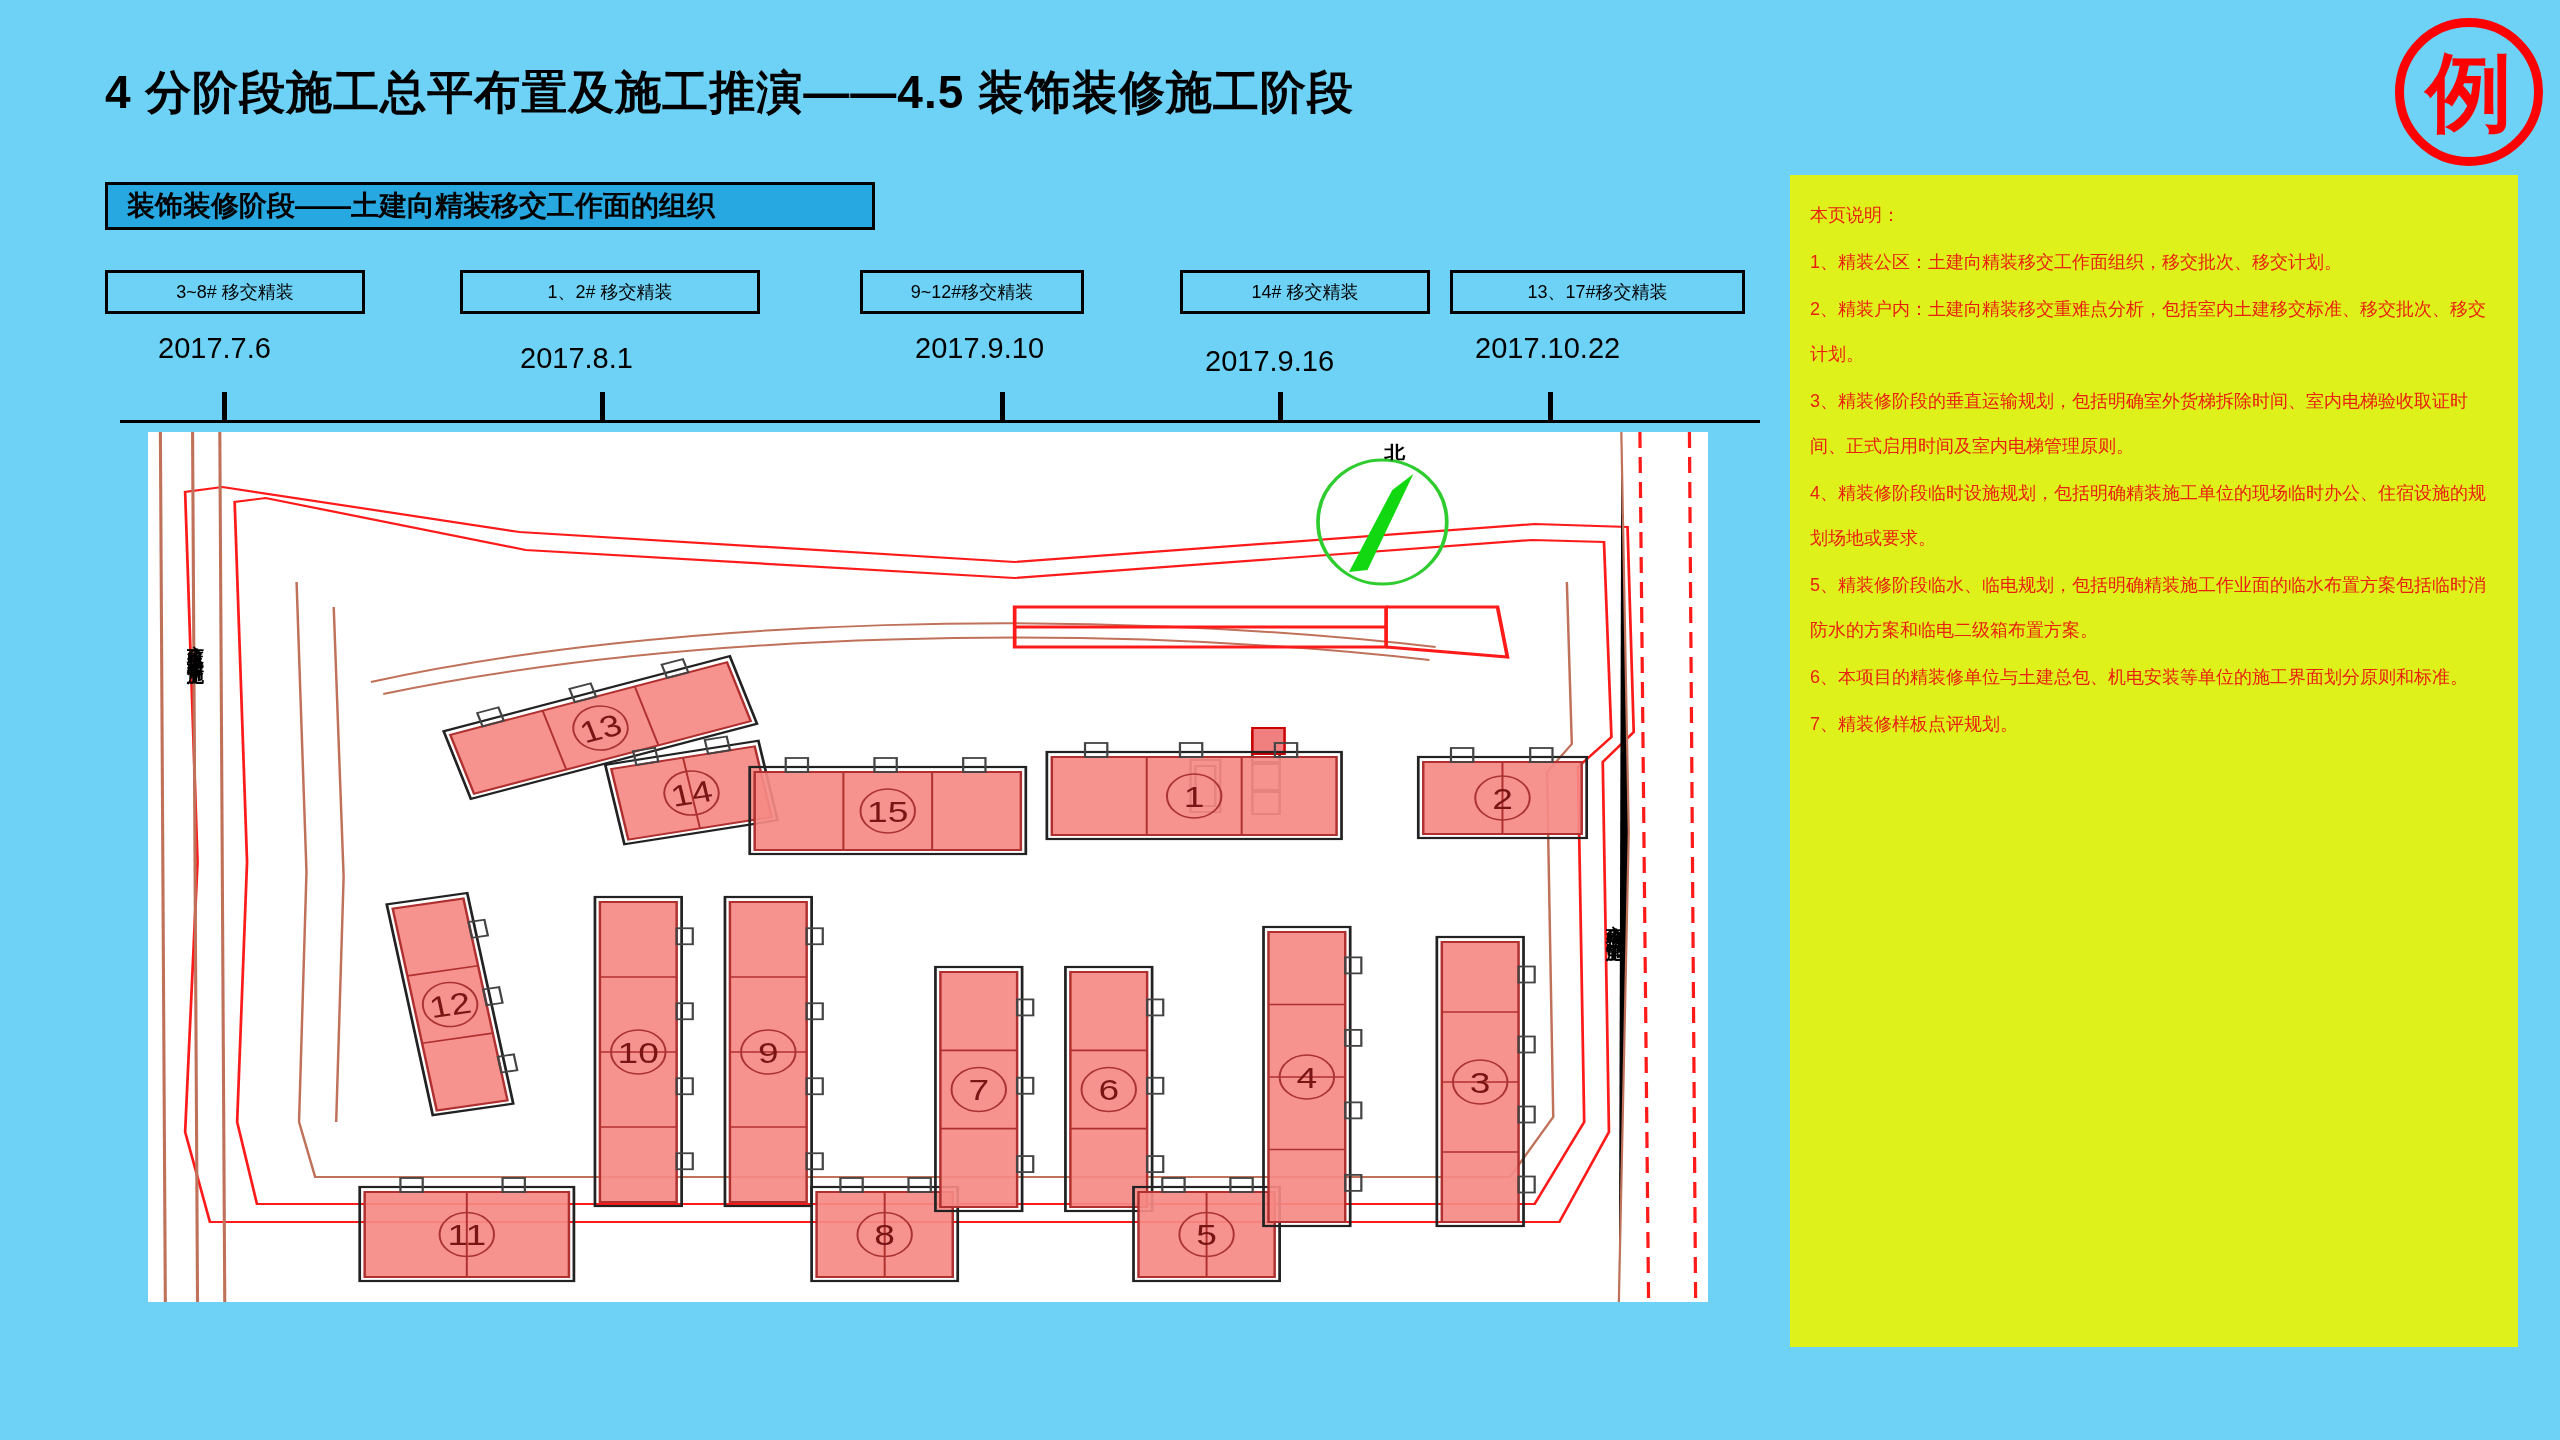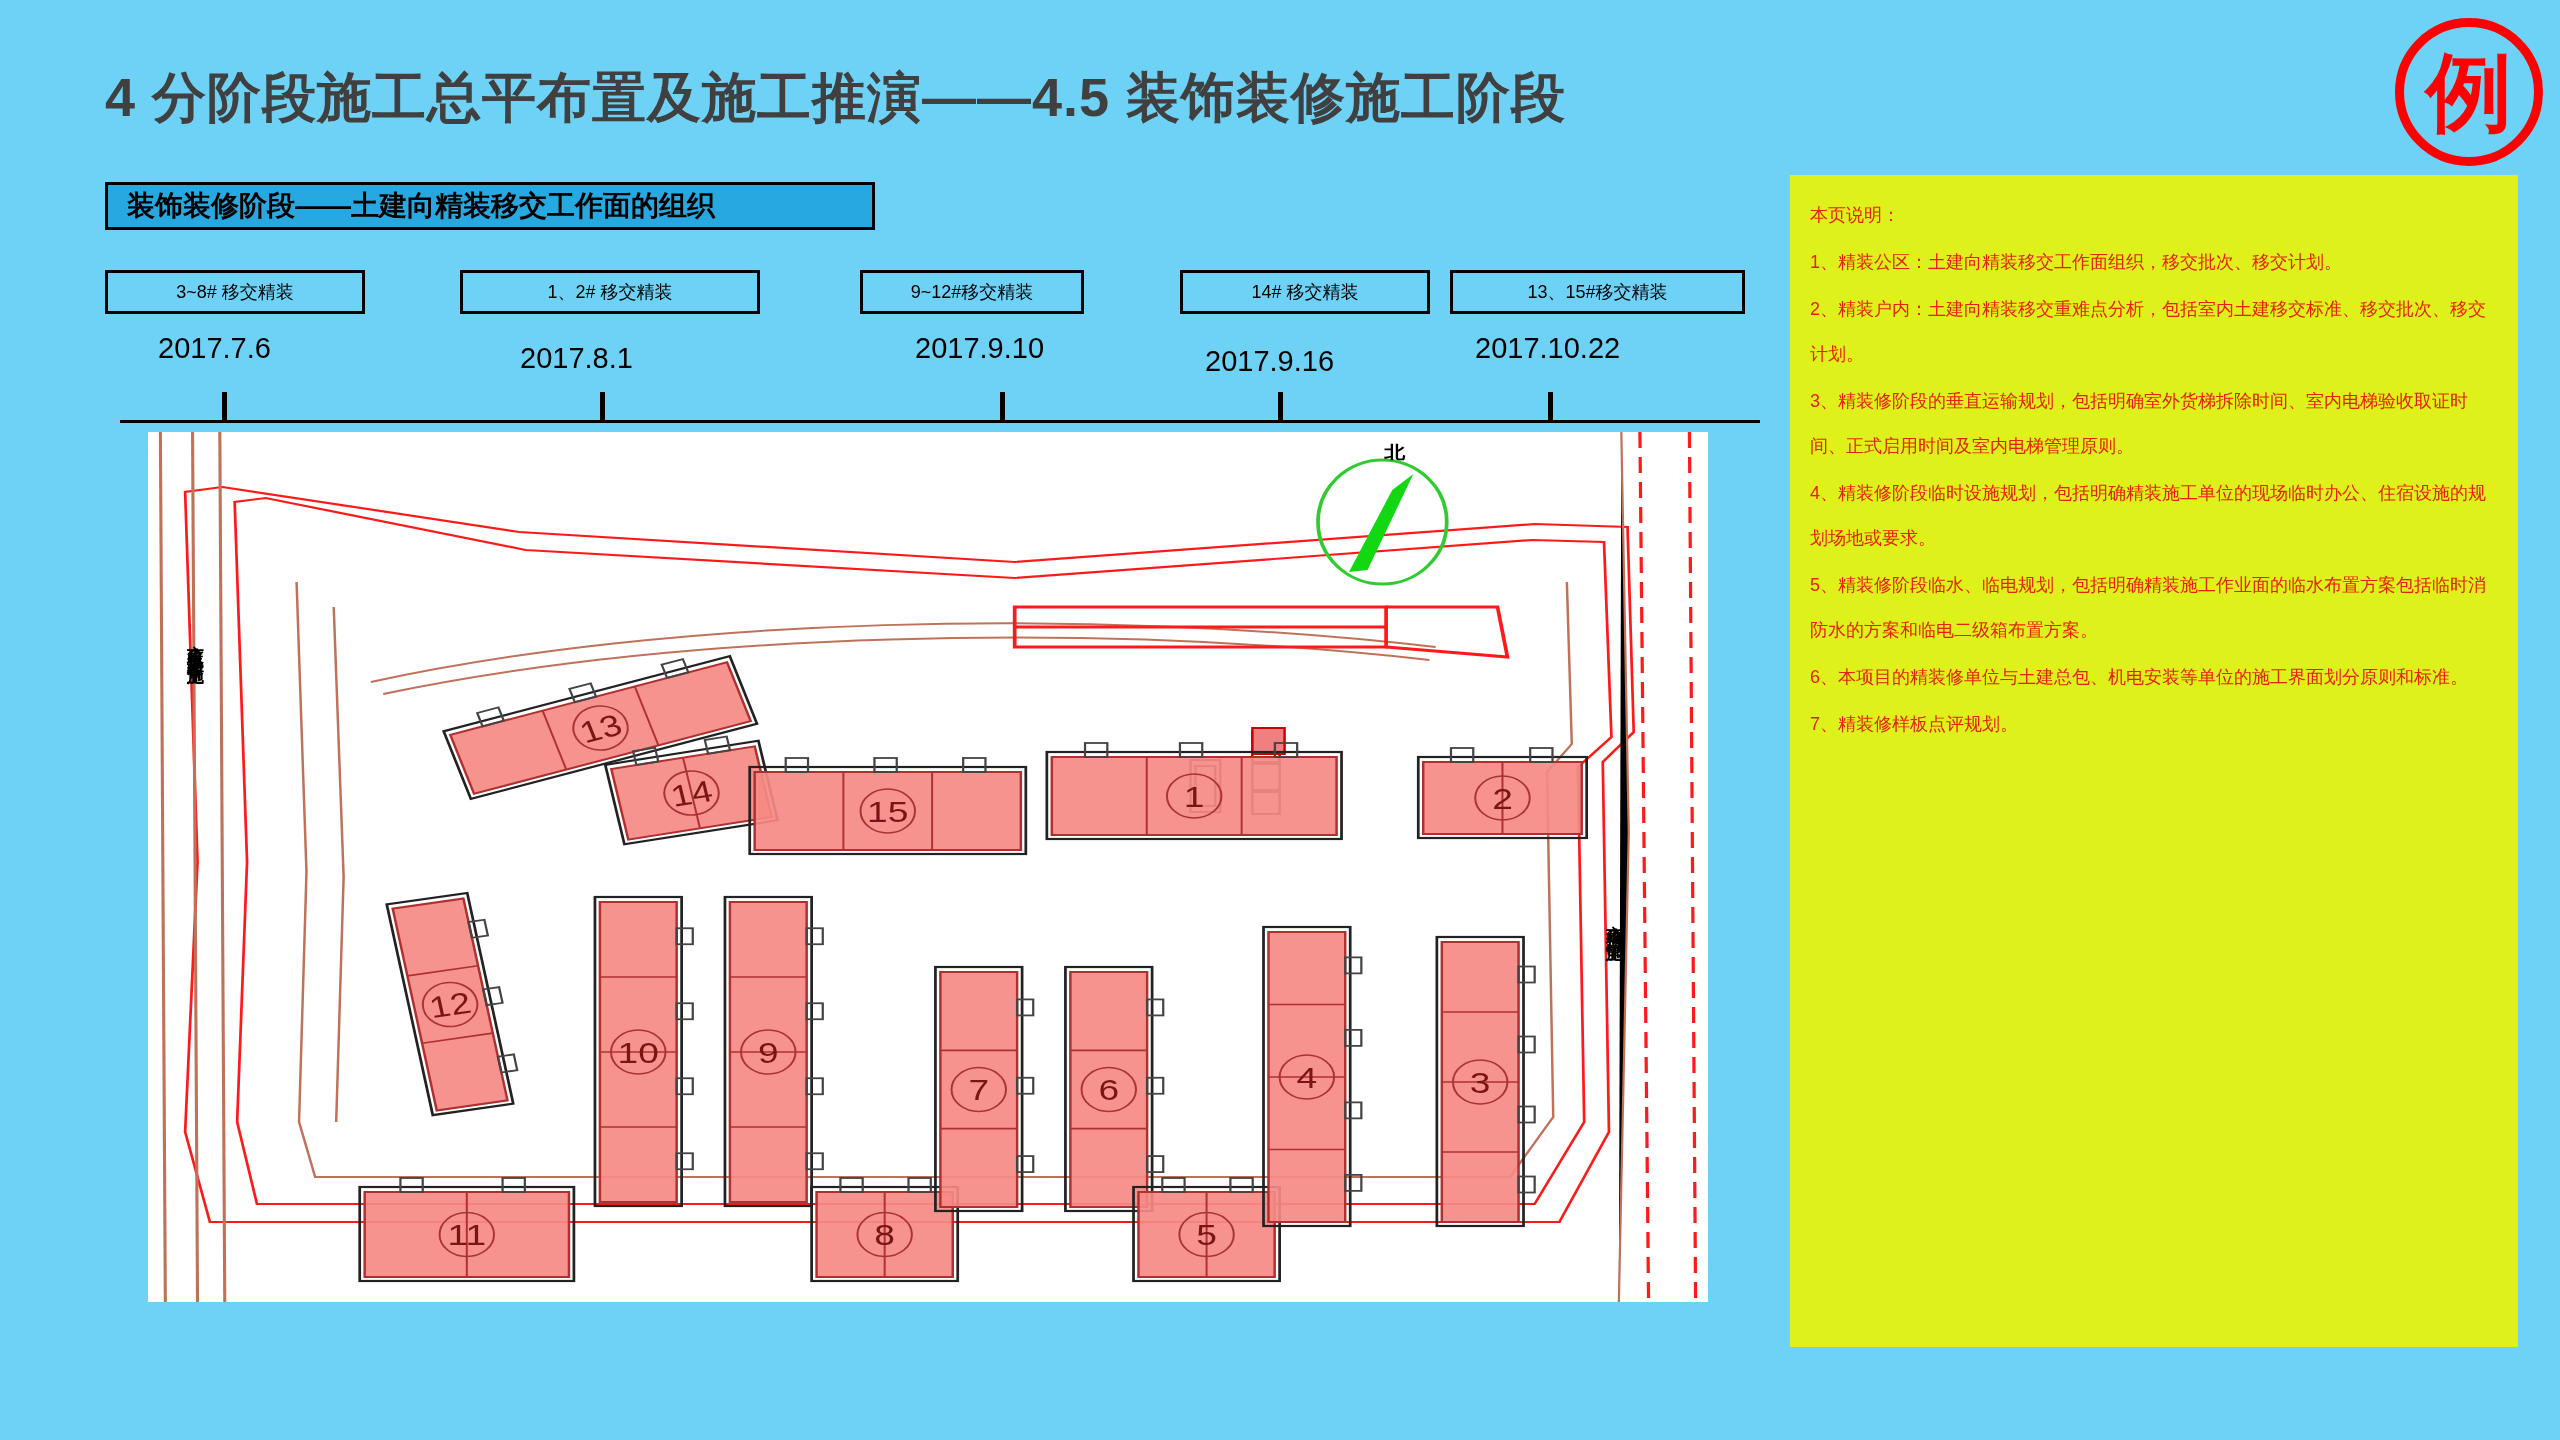--- a/index.html
+++ b/index.html
@@ -5,21 +5,21 @@
   html,body{margin:0;padding:0;}
   body{
     width:2560px;height:1440px;
     background:#6ed2f7;
     font-family:"Liberation Sans","DejaVu Sans",sans-serif;
     overflow:hidden;position:relative;
   }
   
   #slide-title{
     position:absolute;left:105px;top:62px;
-    font-size:54px;font-weight:bold;color:#404040;
+    font-size:46px;font-weight:bold;color:#000000;
     letter-spacing:1px;white-space:nowrap;
   }
   
   #example-stamp{
     position:absolute;left:2395px;top:18px;
     width:148px;height:148px;border:9px solid #f00;border-radius:50%;
     box-sizing:border-box;
     display:flex;align-items:center;justify-content:center;
   }
   #example-stamp span{
@@ -91,21 +91,21 @@
   <div class="tl-chip" style="left:460px;top:0;width:300px;text-align:center;">
       <span>1、2# 移交精装</span>
     </div>
   <div class="tl-chip" style="left:860px;top:0;width:224px;">
       <span>9~12#移交精装</span>
     </div>
   <div class="tl-chip" style="left:1180px;top:0;width:250px;">
       <span>14# 移交精装</span>
     </div>
   <div class="tl-chip" style="left:1450px;top:0;width:295px;">
-      <span>13、15#移交精装</span>
+      <span>13、17#移交精装</span>
     </div>
 
   <div class="tl-date" style="left:158px;top:62px;">2017.7.6</div>
   <div class="tl-date" style="left:520px;top:72px;">2017.8.1</div>
   <div class="tl-date" style="left:915px;top:62px;">2017.9.10</div>
   <div class="tl-date" style="left:1205px;top:75px;">2017.9.16</div>
   <div class="tl-date" style="left:1475px;top:62px;">2017.10.22</div>
 
   <div class="tl-tick" style="left:222px;top:122px;"></div>
   <div class="tl-tick" style="left:600px;top:122px;"></div>

